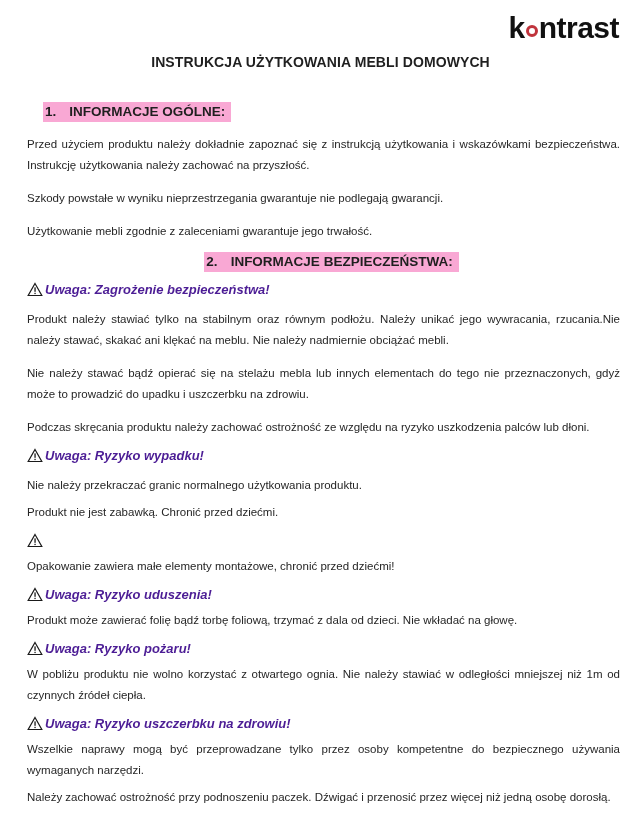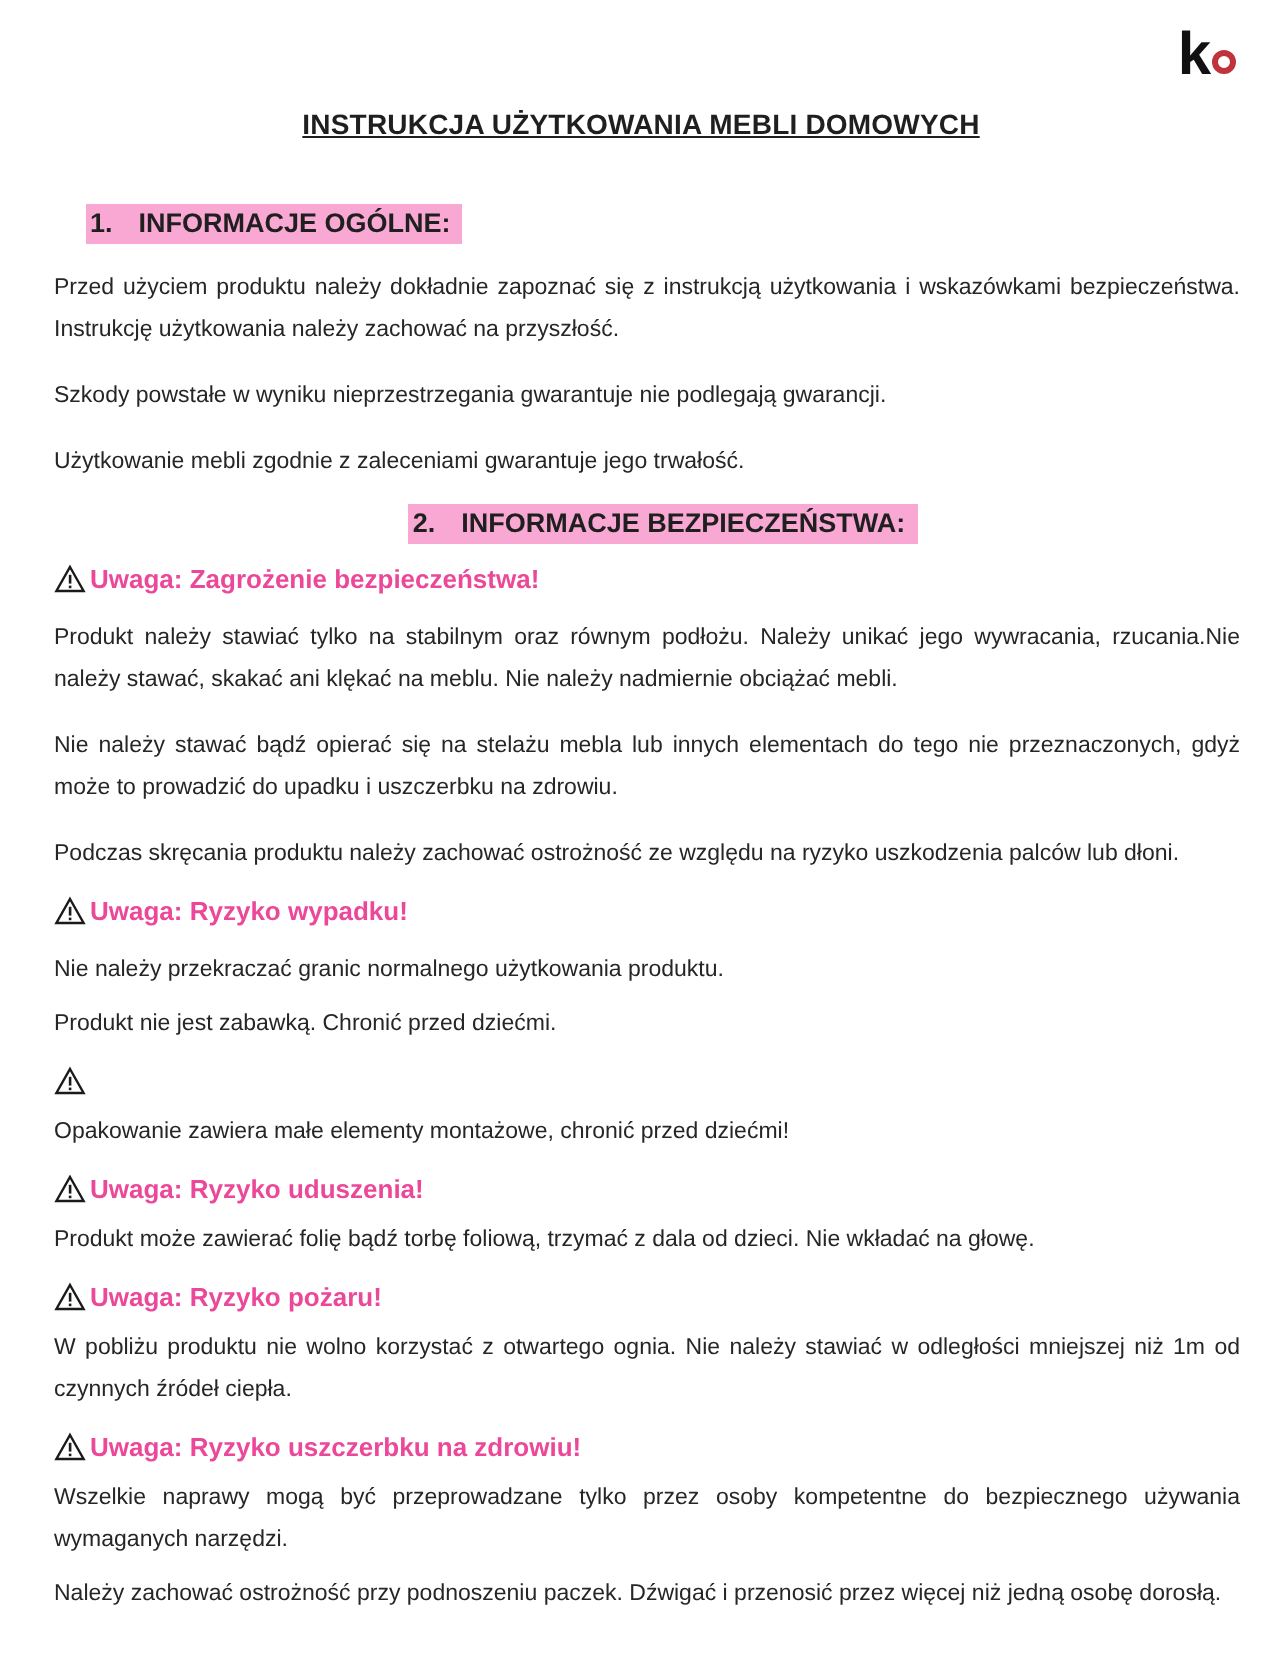--- a/index.html
+++ b/index.html
@@ -33,21 +33,20 @@
     border-radius: 50%;
     margin: 6px 1px 0 1px;
   }
   .doc-title {
     text-align: center;
     font-size: 14px;
     font-weight: bold;
     margin-top: 10px;
     letter-spacing: 0.1px;
     color: #1f1f1f;
-    text-decoration: underline;
   }
   .content { padding: 0 21px 0 27px; }
   .sec-heading {
     margin: 32px 0 0 16px;
     font-size: 13.5px;
     font-weight: bold;
     color: #1f1f1f;
   }
   .sec-heading.second { margin-top: 10px; text-align: center; }
   .hl {
@@ -63,35 +62,37 @@
     margin: 12px 0 4px 0;
     text-align: justify;
   }
   .gap-top { margin-top: 6px; }
   .warn-heading {
     display: flex;
     align-items: flex-end;
     gap: 1px;
     font-size: 13px;
     font-weight: bold;
-    color: #ec4899;
+    font-style: italic;
+    color: #4c1d95;
     margin: 10px 0 8px 0;
   }
   .warn-icon { display: inline-flex; flex: 0 0 auto; margin-right: 1px; }
   .warn-icon svg { display: block; }
 </style>
 </head>
 <body>
 
 <div class="page">
 
   <div class="logo-row">
     <span class="logo">
         <span>k</span>
         <span class="logo-ring"></span>
+        <span>ntrast</span>
       </span>
   </div>
 
   <div class="doc-title">INSTRUKCJA UŻYTKOWANIA MEBLI DOMOWYCH</div>
 
   <div class="content">
 
     <div class="sec-heading">
       <span class="hl"><span class="sec-num">1.</span><span>INFORMACJE OGÓLNE:</span></span>
     </div>

